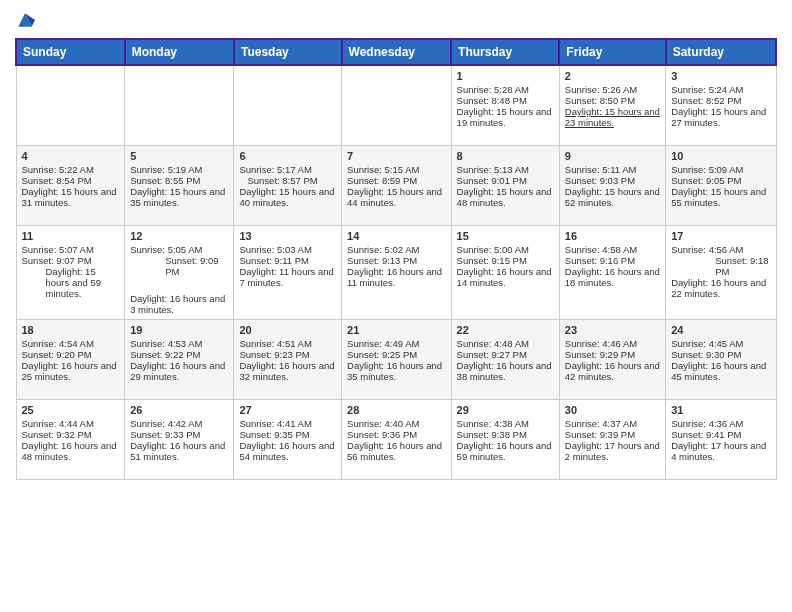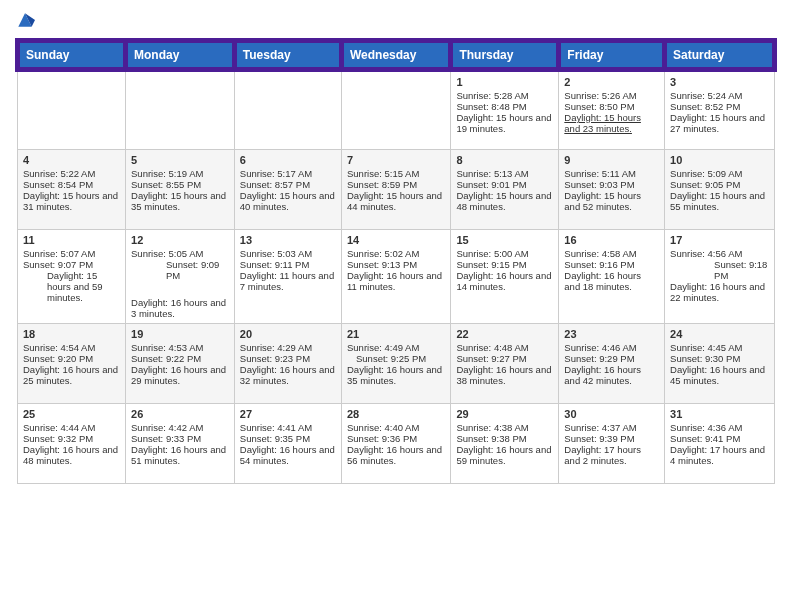--- a/index.html
+++ b/index.html
@@ -47,21 +47,21 @@
       border-collapse: collapse;
       border: 1px solid #ccc;
     }
     .calendar-table th {
       background-color: #2a6bbf;
       color: white;
       text-align: left;
       padding: 5px 6px;
       font-size: 12px;
       font-weight: bold;
-      border: 5px solid #4c1d95;
+      border: 2px solid #4c1d95;
     }
     .calendar-table td {
       border: 1px solid #ccc;
       vertical-align: top;
       padding: 4px 5px;
       width: 113px;
       height: 80px;
       font-size: 9.5px;
       color: #333;
     }
@@ -150,21 +150,21 @@
           </td>
           <td>
             <span class="day-number">5</span>
             <span style="display: block;">Sunrise: 5:19 AM</span>
             <span style="display: block;">Sunset: 8:55 PM</span>
             <span style="display: block;">Daylight: 15 hours and 35 minutes.</span>
           </td>
           <td>
             <span class="day-number">6</span>
             <span style="display: block;">Sunrise: 5:17 AM</span>
-            <span style="display: block;">Sunset: 8:57 PM</span>
+            <span style="display: block; margin-left: 8px;">Sunset: 8:57 PM</span>
             <span style="display: block;">Daylight: 15 hours and 40 minutes.</span>
           </td>
           <td>
             <span class="day-number">7</span>
             <span style="display: block;">Sunrise: 5:15 AM</span>
             <span style="display: block;">Sunset: 8:59 PM</span>
             <span style="display: block;">Daylight: 15 hours and 44 minutes.</span>
           </td>
           <td>
             <span class="day-number">8</span>
@@ -237,28 +237,28 @@
             <span style="display: block;">Daylight: 16 hours and 25 minutes.</span>
           </td>
           <td>
             <span class="day-number">19</span>
             <span style="display: block;">Sunrise: 4:53 AM</span>
             <span style="display: block;">Sunset: 9:22 PM</span>
             <span style="display: block;">Daylight: 16 hours and 29 minutes.</span>
           </td>
           <td>
             <span class="day-number">20</span>
-            <span style="display: block;">Sunrise: 4:29 AM</span>
+            <span style="display: block;">Sunrise: 4:51 AM</span>
             <span style="display: block;">Sunset: 9:23 PM</span>
             <span style="display: block;">Daylight: 16 hours and 32 minutes.</span>
           </td>
           <td>
             <span class="day-number">21</span>
             <span style="display: block;">Sunrise: 4:49 AM</span>
-            <span style="display: block; margin-left: 9px;">Sunset: 9:25 PM</span>
+            <span style="display: block;">Sunset: 9:25 PM</span>
             <span style="display: block;">Daylight: 16 hours and 35 minutes.</span>
           </td>
           <td>
             <span class="day-number">22</span>
             <span style="display: block;">Sunrise: 4:48 AM</span>
             <span style="display: block;">Sunset: 9:27 PM</span>
             <span style="display: block;">Daylight: 16 hours and 38 minutes.</span>
           </td>
           <td>
             <span class="day-number">23</span>

